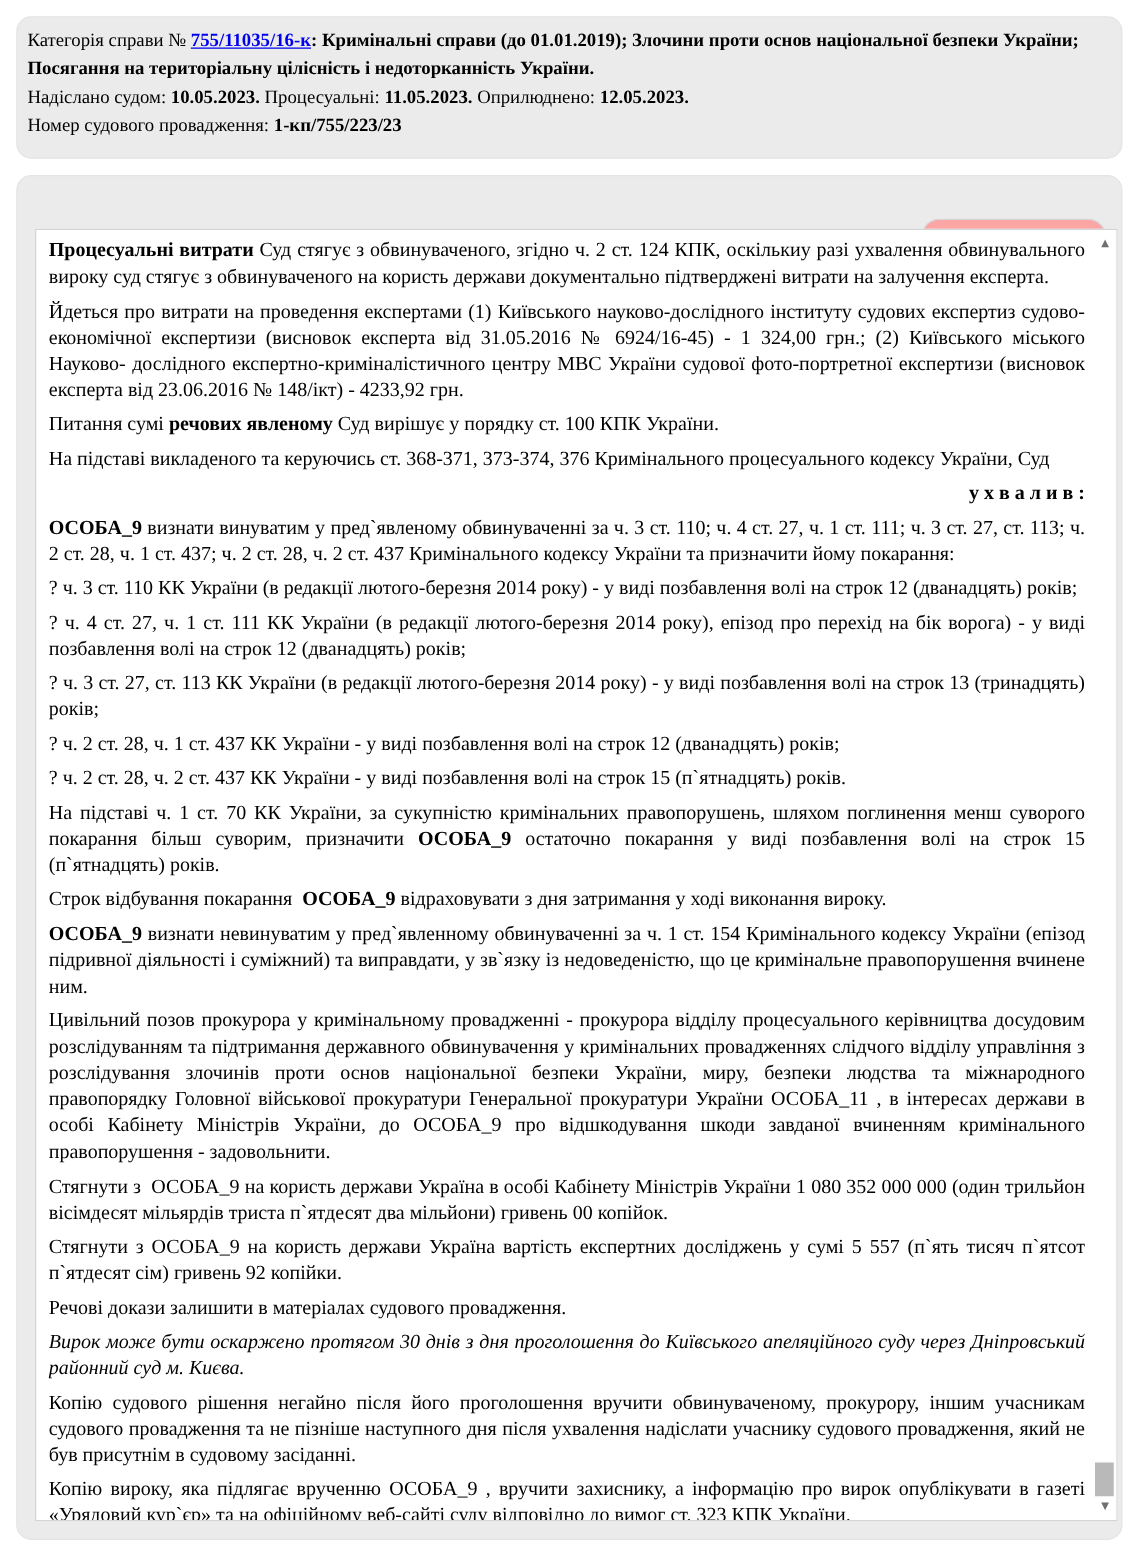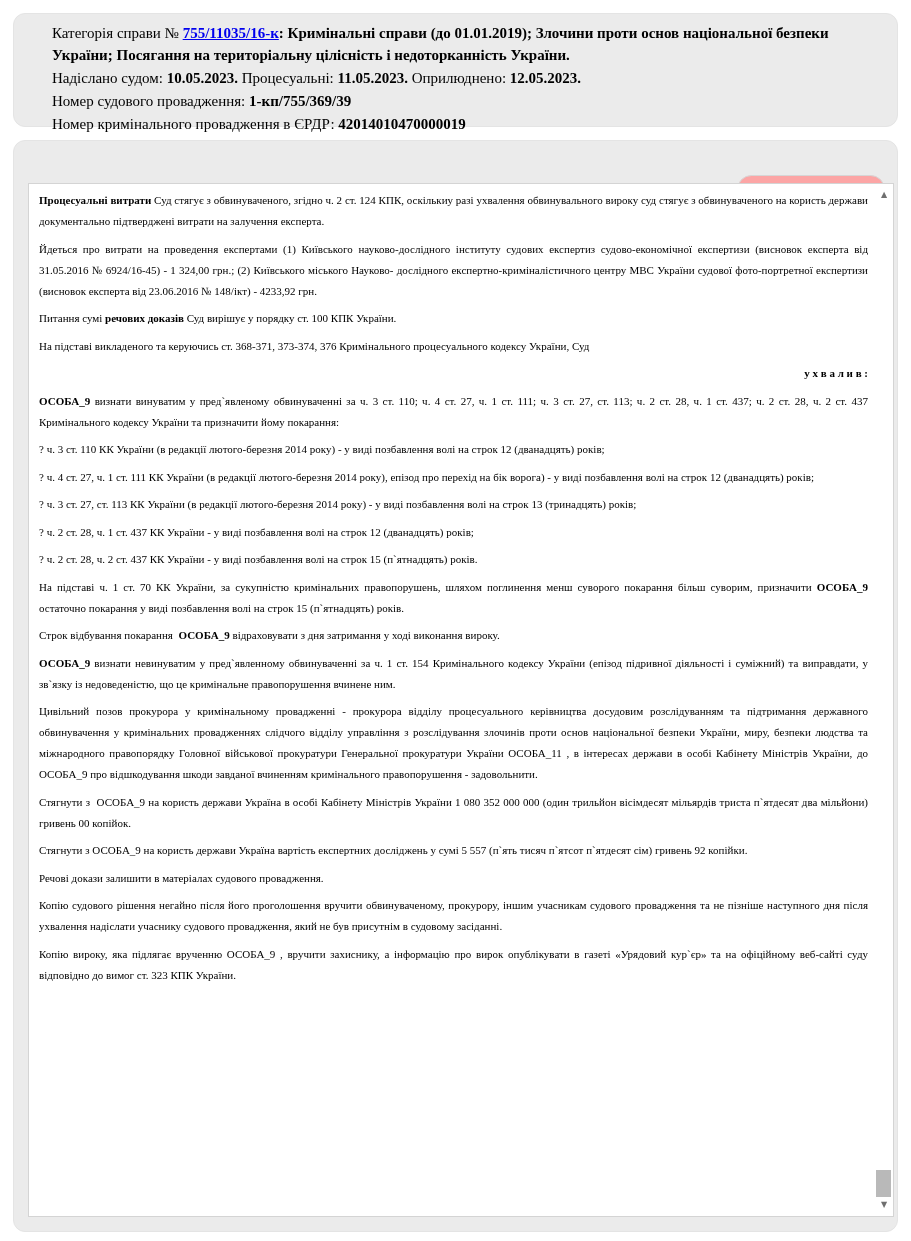--- a/index.html
+++ b/index.html
@@ -5,21 +5,21 @@
   html,body{margin:0;padding:0;}
   body{
     width:911px;height:1241px;position:relative;background:#ffffff;
     font-family:"Liberation Serif","DejaVu Serif",serif;color:#000;
     overflow:hidden;
   }
   
   .header-box{
     position:absolute;left:13px;top:13px;width:885px;height:114px;
     box-sizing:border-box;background:#ebebeb;border:1px solid #e4e4e4;
-    border-radius:12px;padding:8px 22px 0 38px;
+    border-radius:12px;padding:8px 22px 0 8px;
     font-size:15px;line-height:22px;
   }
   .header-box p{margin:0 0 1px 0;}
   .case-link{color:#0000EE;font-weight:bold;text-decoration:underline;cursor:pointer;}
   .hb-bold{font-weight:bold;}
   
   .main-box{
     position:absolute;left:13px;top:140px;width:885px;height:1092px;
     box-sizing:border-box;background:#ebebeb;border:1px solid #e4e4e4;
     border-radius:12px;
@@ -29,21 +29,21 @@
     background:#fca5a5;border:1px solid #d6d6d6;border-radius:15px;
     padding:0 18px;font-family:"Liberation Sans","DejaVu Sans",sans-serif;
     font-size:14px;color:#333;cursor:pointer;line-height:27px;margin-top:24px;
   }
   .doc-area{
     position:absolute;left:14px;right:3px;top:42px;bottom:14px;
     background:#ffffff;border:1px solid #d4d4d4;box-sizing:border-box;
   }
   .doc-body{
     position:absolute;left:10px;right:25px;top:0;bottom:0;overflow:hidden;
-    font-size:11px;line-height:21px;text-align:justify;
+    font-size:16px;line-height:21px;text-align:justify;
   }
   .doc-body p{margin:6.5px 0;}
   .doc-body p:first-child{margin-top:6px;}
   
   .scroll-col{position:absolute;right:0;top:0;bottom:0;width:18px;background:#fff;}
   .scroll-arrow{
     position:absolute;left:0;width:18px;text-align:center;
     font-size:8px;color:#6f6f6f;line-height:10px;cursor:pointer;
     font-family:"DejaVu Sans",sans-serif;
   }
@@ -53,47 +53,47 @@
     position:absolute;left:1px;bottom:19px;width:15px;height:27px;
     background:#b9b9b9;cursor:pointer;
   }
 </style>
 </head>
 <body>
 
 <div class="header-box">
   <p><span>Категорія справи № </span><a class="case-link">755/11035/16-к</a><span class="hb-bold">: </span><span class="hb-bold">Кримінальні справи (до 01.01.2019); Злочини проти основ національної безпеки України; Посягання на територіальну цілісність і недоторканність України.</span></p>
   <p><span>Надіслано судом: </span><span class="hb-bold">10.05.2023.</span><span> Процесуальні: </span><span class="hb-bold">11.05.2023.</span><span> Оприлюднено: </span><span class="hb-bold">12.05.2023.</span></p>
-  <p><span>Номер судового провадження: </span><span class="hb-bold">1-кп/755/369/39</span></p>
-  <p><span>Номер кримінального провадження в ЄРДР: </span><span class="hb-bold">42014010470000019</span></p>
+  <p><span>Номер судового провадження: </span><span class="hb-bold">1-кп/755/223/23</span></p>
 </div>
 
 <div class="main-box">
   <button class="print-btn">Версія для друку</button>
 
   <div class="doc-area">
     <div class="doc-body">
         <p><b>Процесуальні витрати</b><span> Суд стягує з обвинуваченого, згідно ч. 2 ст. 124 КПК, оскількиу разі ухвалення обвинувального вироку суд стягує з обвинуваченого на користь держави документально підтверджені витрати на залучення експерта.</span></p>
         <p><span>Йдеться про витрати на проведення експертами (1) Київського науково-дослідного інституту судових експертиз судово-економічної експертизи (висновок експерта від 31.05.2016 № 6924/16-45) - 1 324,00 грн.; (2) Київського міського Науково- дослідного експертно-криміналістичного центру МВС України судової фото-портретної експертизи (висновок експерта від 23.06.2016 № 148/ікт) - 4233,92 грн.</span></p>
-        <p><span>Питання сумі </span><b>речових доказів</b><span> Суд вирішує у порядку ст. 100 КПК України.</span></p>
+        <p><span>Питання сумі </span><b>речових явленому</b><span> Суд вирішує у порядку ст. 100 КПК України.</span></p>
         <p><span>На підставі викладеного та керуючись ст. 368-371, 373-374, 376 Кримінального процесуального кодексу України, Суд</span></p>
         <p style="text-align: right;"><b>у х в а л и в :</b></p>
         <p><b>ОСОБА_9</b><span> визнати винуватим у пред`явленому обвинуваченні за ч. 3 ст. 110; ч. 4 ст. 27, ч. 1 ст. 111; ч. 3 ст. 27, ст. 113; ч. 2 ст. 28, ч. 1 ст. 437; ч. 2 ст. 28, ч. 2 ст. 437 Кримінального кодексу України та призначити йому покарання:</span></p>
         <p><span>? ч. 3 ст. 110 КК України (в редакції лютого-березня 2014 року) - у виді позбавлення волі на строк 12 (дванадцять) років;</span></p>
         <p><span>? ч. 4 ст. 27, ч. 1 ст. 111 КК України (в редакції лютого-березня 2014 року), епізод про перехід на бік ворога) - у виді позбавлення волі на строк 12 (дванадцять) років;</span></p>
         <p><span>? ч. 3 ст. 27, ст. 113 КК України (в редакції лютого-березня 2014 року) - у виді позбавлення волі на строк 13 (тринадцять) років;</span></p>
         <p><span>? ч. 2 ст. 28, ч. 1 ст. 437 КК України - у виді позбавлення волі на строк 12 (дванадцять) років;</span></p>
         <p><span>? ч. 2 ст. 28, ч. 2 ст. 437 КК України - у виді позбавлення волі на строк 15 (п`ятнадцять) років.</span></p>
         <p><span>На підставі ч. 1 ст. 70 КК України, за сукупністю кримінальних правопорушень, шляхом поглинення менш суворого покарання більш суворим, призначити </span><b>ОСОБА_9</b><span> остаточно покарання у виді позбавлення волі на строк 15 (п`ятнадцять) років.</span></p>
         <p><span>Строк відбування покарання &nbsp;</span><b>ОСОБА_9</b><span> відраховувати з дня затримання у ході виконання вироку.</span></p>
         <p><b>ОСОБА_9</b><span> визнати невинуватим у пред`явленному обвинуваченні за ч. 1 ст. 154 Кримінального кодексу України (епізод підривної діяльності і суміжний) та виправдати, у зв`язку із недоведеністю, що це кримінальне правопорушення вчинене ним.</span></p>
         <p><span>Цивільний позов прокурора у кримінальному провадженні - прокурора відділу процесуального керівництва досудовим розслідуванням та підтримання державного обвинувачення у кримінальних провадженнях слідчого відділу управління з розслідування злочинів проти основ національної безпеки України, миру, безпеки людства та міжнародного правопорядку Головної військової прокуратури Генеральної прокуратури України ОСОБА_11 , в інтересах держави в особі Кабінету Міністрів України, до ОСОБА_9 про відшкодування шкоди завданої вчиненням кримінального правопорушення - задовольнити.</span></p>
         <p><span>Стягнути з &nbsp;ОСОБА_9 на користь держави Україна в особі Кабінету Міністрів України 1 080 352 000 000 (один трильйон вісімдесят мільярдів триста п`ятдесят два мільйони) гривень 00 копійок.</span></p>
         <p><span>Стягнути з ОСОБА_9 на користь держави Україна вартість експертних досліджень у сумі 5 557 (п`ять тисяч п`ятсот п`ятдесят сім) гривень 92 копійки.</span></p>
         <p><span>Речові докази залишити в матеріалах судового провадження.</span></p>
+        <p><span style="font-style: italic;">Вирок може бути оскаржено протягом 30 днів з дня проголошення до Київського апеляційного суду через Дніпровський районний суд м. Києва.</span></p>
         <p><span>Копію судового рішення негайно після його проголошення вручити обвинуваченому, прокурору, іншим учасникам судового провадження та не пізніше наступного дня після ухвалення надіслати учаснику судового провадження, який не був присутнім в судовому засіданні.</span></p>
         <p><span>Копію вироку, яка підлягає врученню ОСОБА_9 , вручити захиснику, а інформацію про вирок опублікувати в газеті «Урядовий кур`єр» та на офіційному веб-сайті суду відповідно до вимог ст. 323 КПК України.</span></p>
       </div>
 
     <div class="scroll-col">
       <div class="scroll-arrow scroll-up">▲</div>
       <div class="scroll-thumb"></div>
       <div class="scroll-arrow scroll-down">▼</div>
     </div>
   </div>

